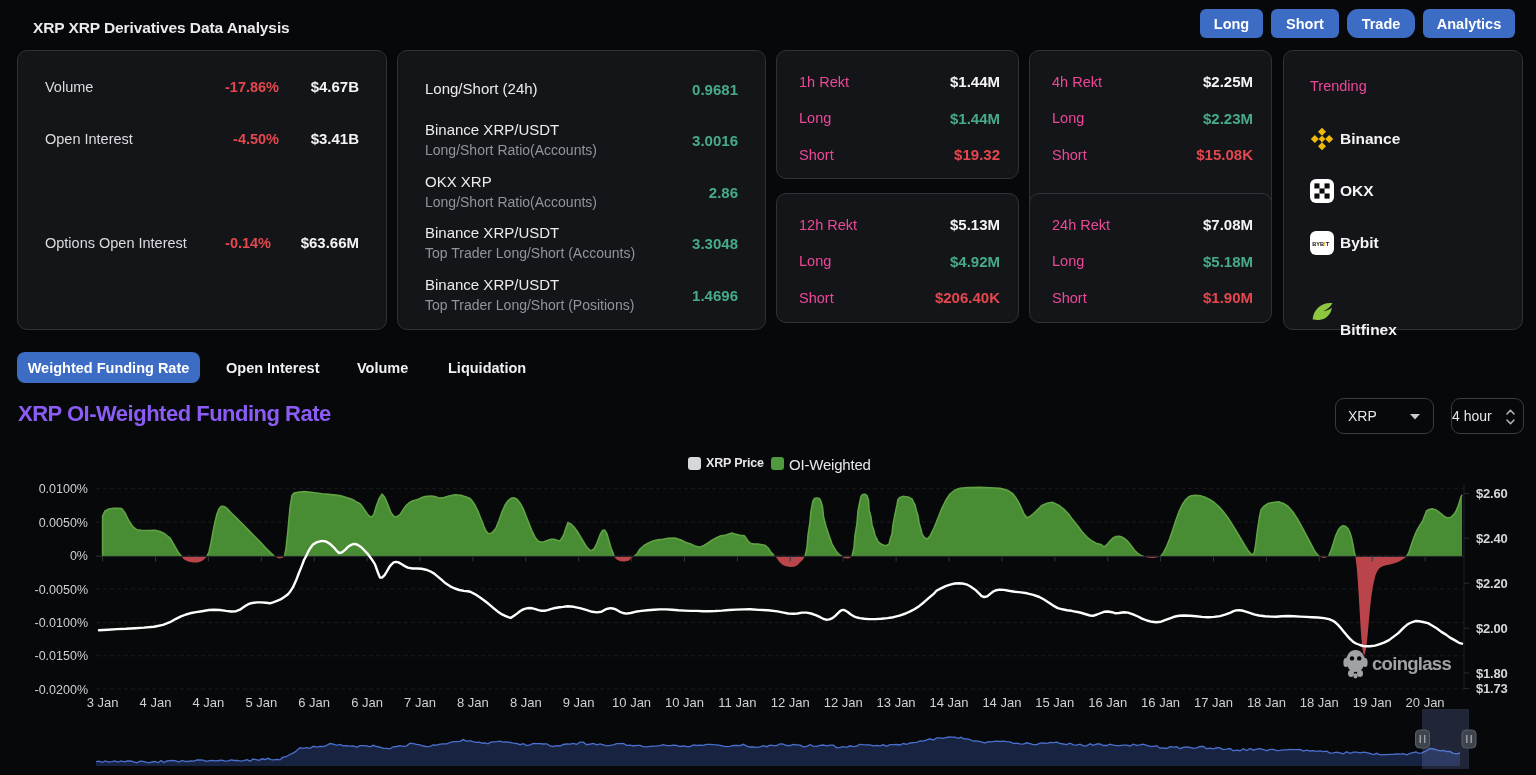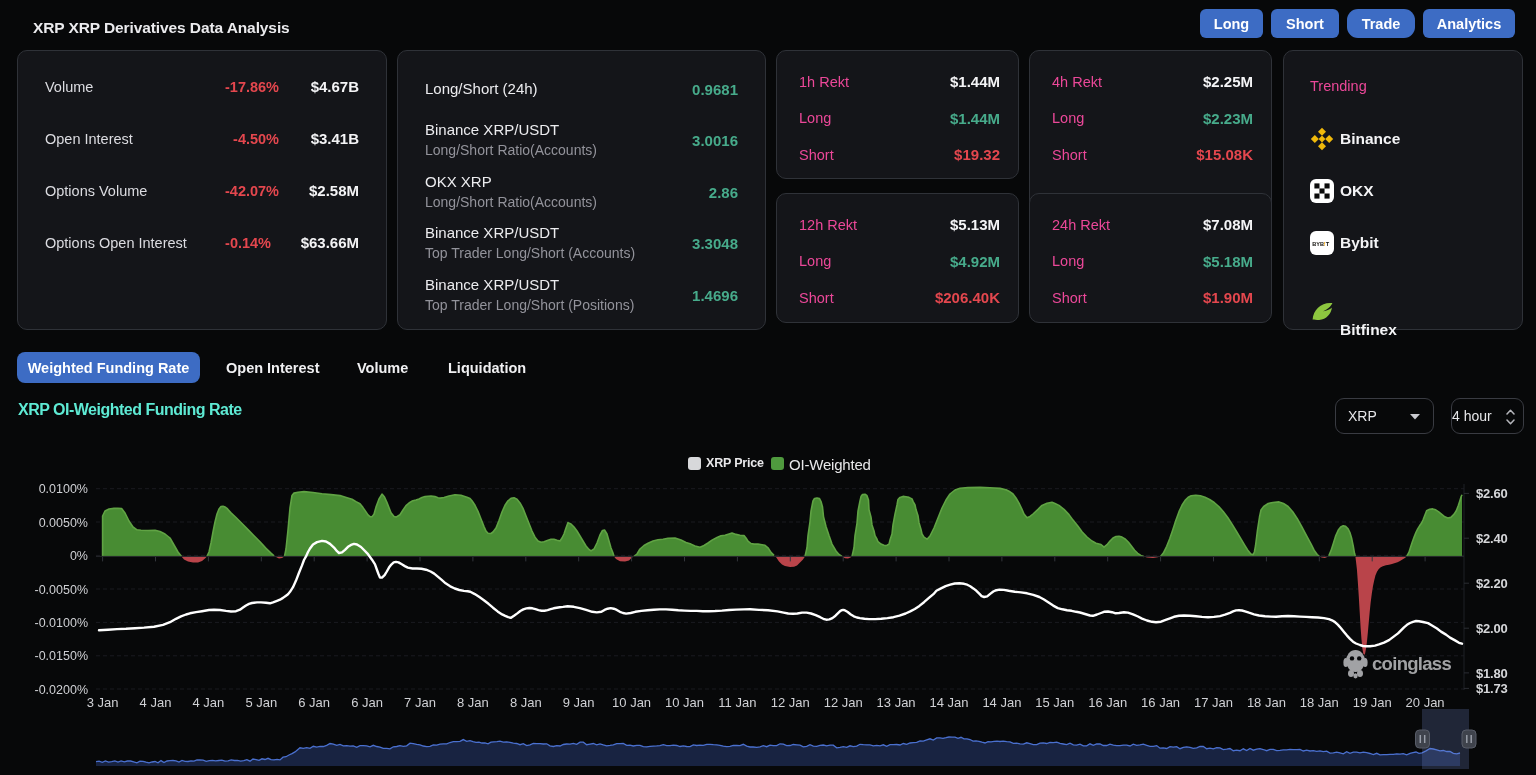--- a/index.html
+++ b/index.html
@@ -11,21 +11,21 @@
 .row { position:absolute; left:27px; right:27px; display:flex; justify-content:space-between; align-items:center; }
 .lab { color:#dcdce1; font-size:14.5px; font-weight:500; }
 .lab2 { color:#ec4899; font-size:14.5px; font-weight:400; }
 .red { color:#e4474e; font-weight:700; font-size:14.5px; }
 .grn { color:#47ab8b; font-weight:700; font-size:15px; }
 .wht { color:#f4f4f6; font-weight:700; font-size:15px; }
 .l1 { color:#ececef; font-size:15px; font-weight:500; line-height:20px; }
 .l2 { color:#93939b; font-size:14px; font-weight:400; line-height:20px; }
 .tab-pill { position:absolute; left:17px; top:352px; width:183px; height:31px; background:#3d6cc4; border-radius:8px; color:#fff; font-size:14.5px; font-weight:700; display:flex; align-items:center; justify-content:center; }
 .tab { position:absolute; top:352px; height:31px; display:flex; align-items:center; color:#f0f0f2; font-size:14.5px; font-weight:700; }
-h2 { position:absolute; left:18px; top:401px; font-size:16px; font-weight:700; color:#5eead4; letter-spacing:-0.5px; }
+h2 { position:absolute; left:18px; top:401px; font-size:22px; font-weight:700; color:#8b5cf6; letter-spacing:-0.5px; }
 .sel { position:absolute; top:398px; height:36px; border:1px solid #393b42; border-radius:9px; color:#e6e6e9; font-size:14px; font-weight:500; display:flex; align-items:center; }
 .ax { fill:#cfd0d4; font-size:12.5px; font-weight:500; font-family:"Liberation Sans",sans-serif; }
 .axr { fill:#d6d7da; font-size:13px; font-weight:700; letter-spacing:-0.2px; font-family:"Liberation Sans",sans-serif; }
 .axx { fill:#d0d1d5; font-size:13px; font-weight:500; font-family:"Liberation Sans",sans-serif; }
 .cg { fill:#bcbdc0; font-size:18.5px; font-weight:700; font-family:"Liberation Sans",sans-serif; letter-spacing:-0.7px; }
 </style></head>
 <body>
 <div id="app">
 <div class="title">XRP XRP Derivatives Data Analysis</div>
 <div class="btn" style="left:1200px;width:63px;">Long</div>
@@ -36,25 +36,20 @@
 <div class="card" style="left:17px;top:50px;width:370px;height:280px;">
   <div class="row" style="top:27px;">
         <span class="lab" style="flex:1;">Volume</span>
         <span class="red" style="width:72px;text-align:right;">-17.86%</span>
         <span class="wht" style="width:80px;text-align:right;">$4.67B</span>
       </div>
   <div class="row" style="top:79px;">
         <span class="lab" style="flex:1;">Open Interest</span>
         <span class="red" style="width:72px;text-align:right;">-4.50%</span>
         <span class="wht" style="width:80px;text-align:right;">$3.41B</span>
-      </div>
-  <div class="row" style="top:131px;">
-        <span class="lab" style="flex:1;">Options Volume</span>
-        <span class="red" style="width:72px;text-align:right;">-42.07%</span>
-        <span class="wht" style="width:80px;text-align:right;">$2.58M</span>
       </div>
   <div class="row" style="top:183px;">
         <span class="lab" style="flex:1;">Options Open Interest</span>
         <span class="red" style="width:72px;text-align:right;">-0.14%</span>
         <span class="wht" style="width:88px;text-align:right;">$63.66M</span>
       </div>
 </div>
 
 <div class="card" style="left:397px;top:50px;width:369px;height:280px;">
   <div class="row" style="top:28px;">

